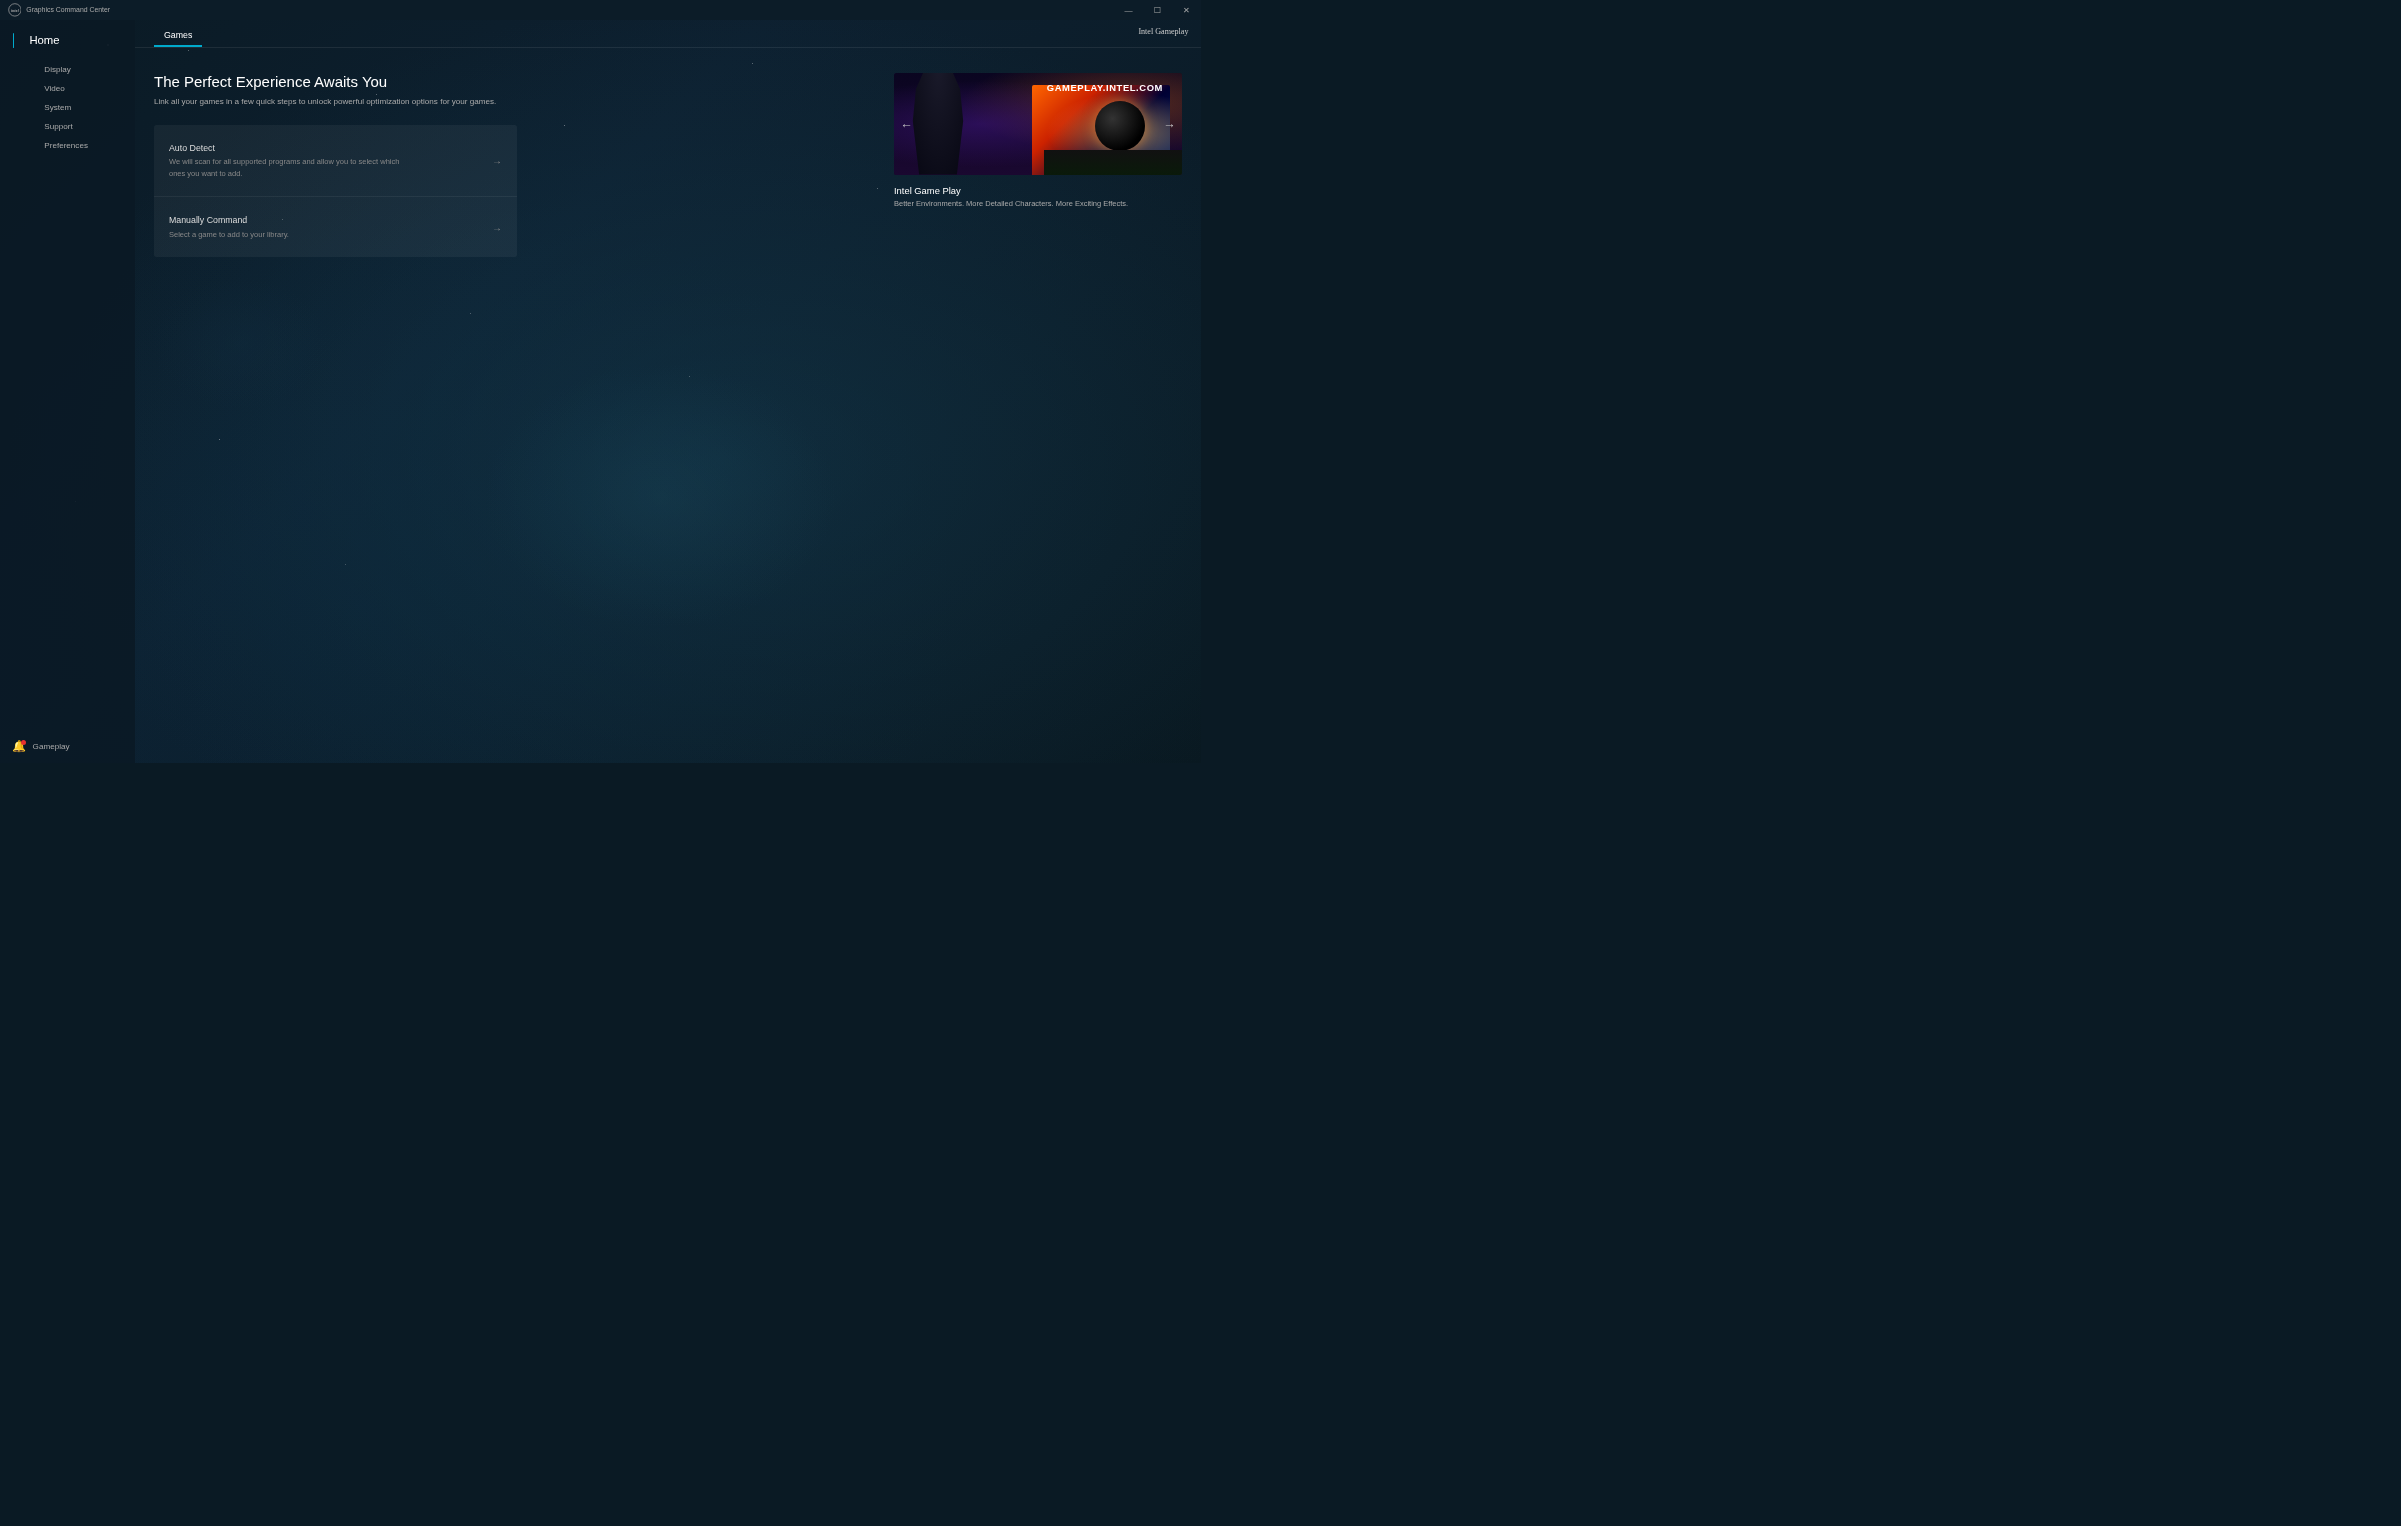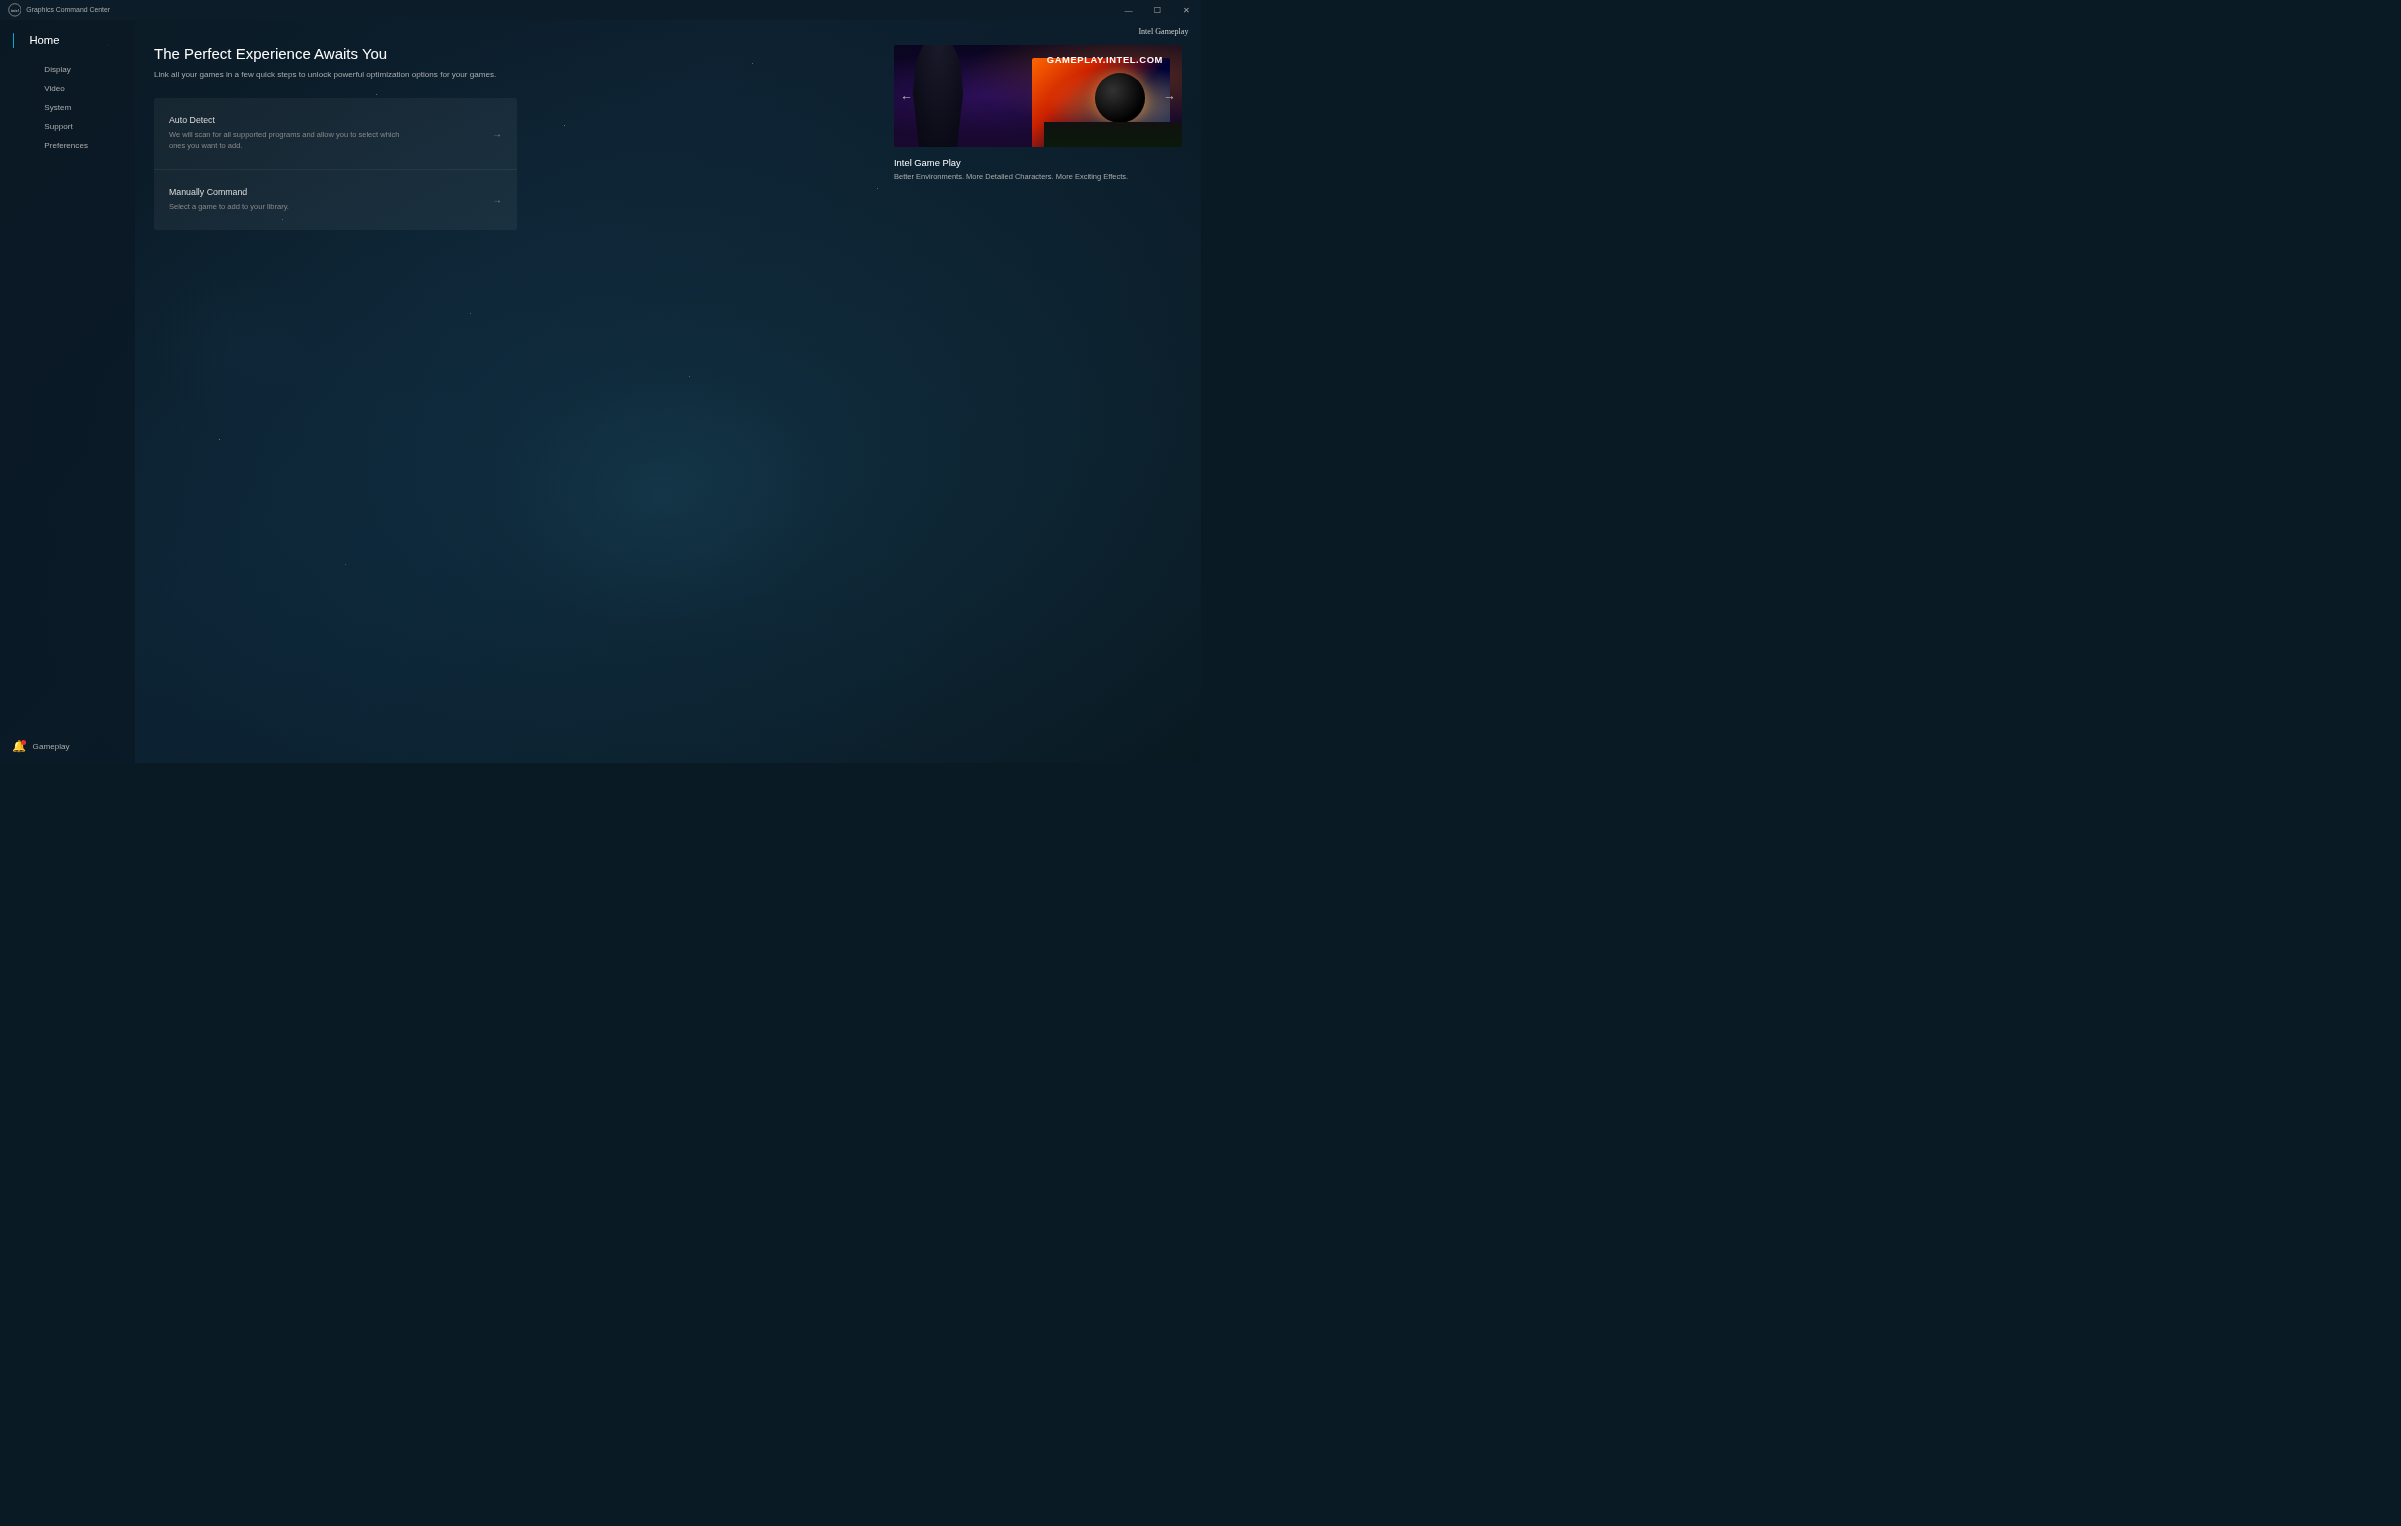--- a/index.html
+++ b/index.html
@@ -485,20 +485,23 @@
     <div class="sidebar-notification-icon">
       <span class="notif-bell">🔔</span>
       <div class="notif-dot"></div>
     </div>
     <span class="sidebar-updates-label">Gameplay</span>
   </div>
 </div>
 
 <div class="main">
 
+  <div class="tab-bar">
+    <div class="tab-item active">Games</div>
+  </div>
 
   <div class="content">
 
     <div class="content-left">
       <h1 class="page-title">The Perfect Experience Awaits You</h1>
       <p class="page-subtitle">Link all your games in a few quick steps to unlock powerful optimization options for your games.</p>
 
       <div class="option-cards">
 
         <div class="option-card">

